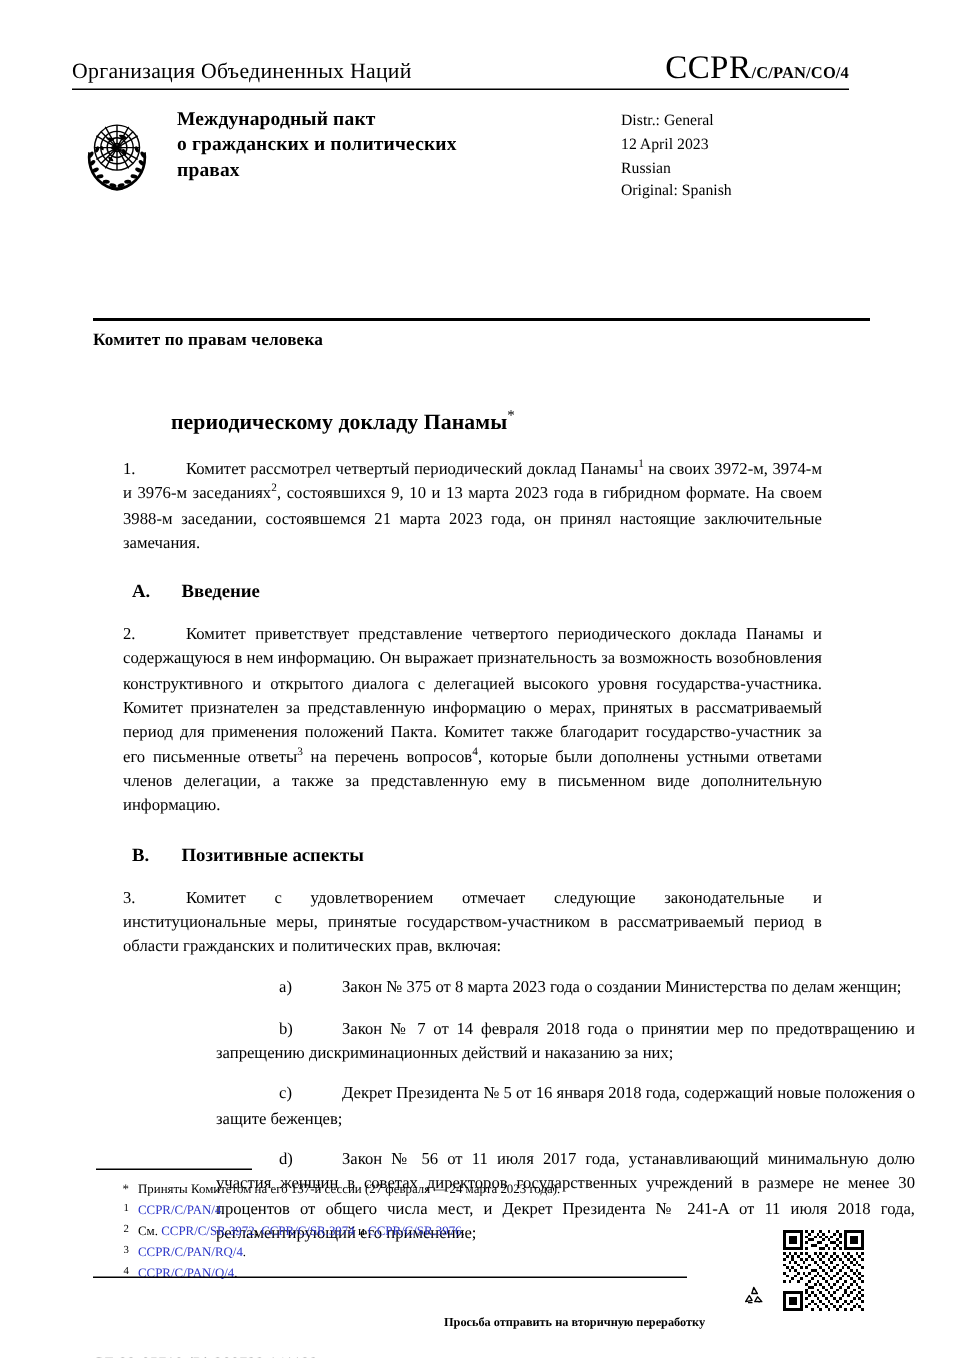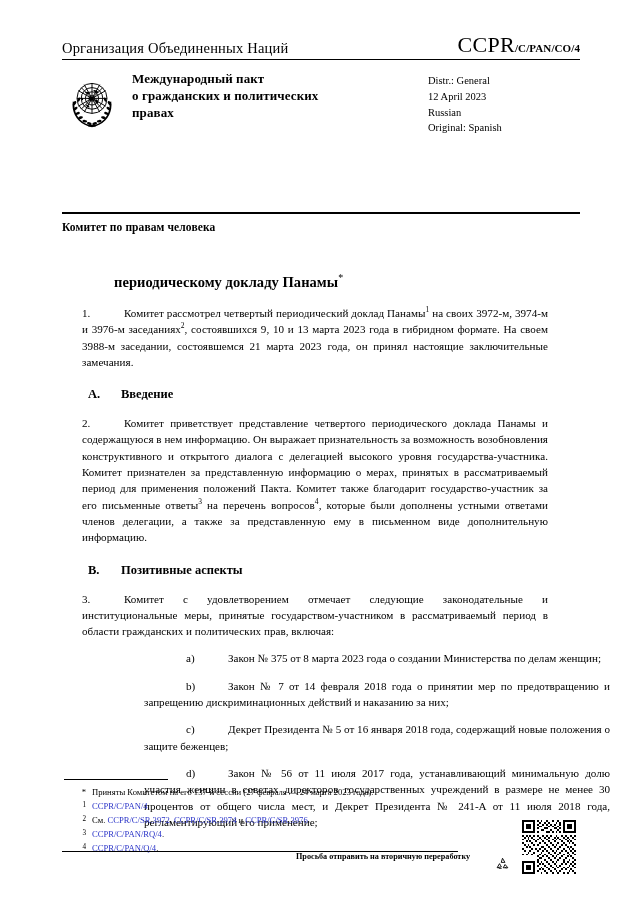--- a/index.html
+++ b/index.html
@@ -18,21 +18,21 @@
   .page {
     position: absolute;
     left: 0; top: 0;
     width: 640px;
     height: 905px;
   }
 
   
   .masthead {
     position: absolute;
-    left: 62px;
+    left: 48px;
     top: 34px;
     width: 518px;
   }
   .masthead-top {
     display: flex;
     align-items: flex-end;
     justify-content: space-between;
     padding-bottom: 2px;
   }
   .org-name {
@@ -222,21 +222,21 @@
     left: 62px;
     top: 862px;
     font-size: 10.5px;
     letter-spacing: 0.3px;
     white-space: nowrap;
     margin-top: 42px;
   }
   .recycle-note {
     position: absolute;
     left: 296px;
-    top: 852px;
+    top: 877px;
     font-size: 8.2px;
     font-weight: bold;
     white-space: nowrap;
   }
   .recycle-icon {
     position: absolute;
     left: 494px;
     top: 856px;
     width: 17px;
     height: 17px;

